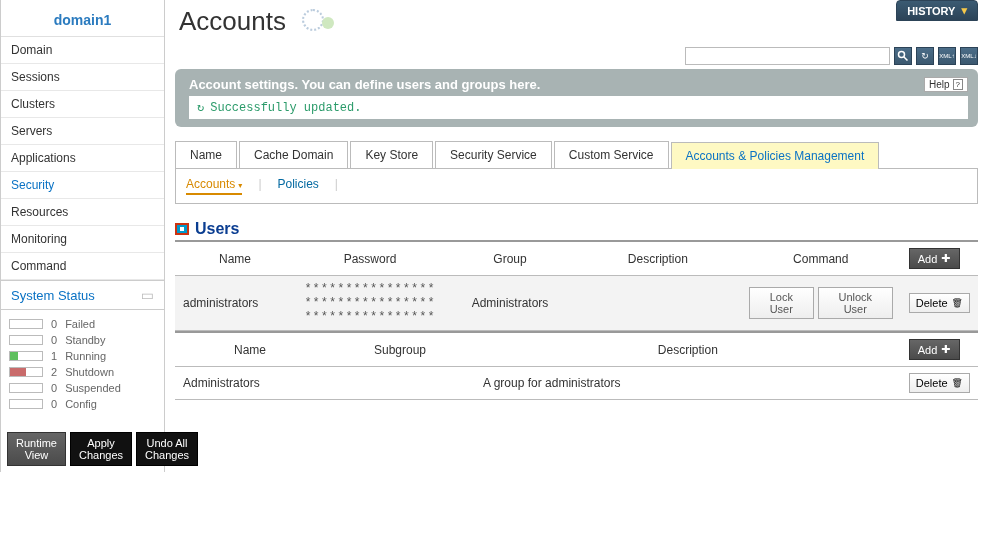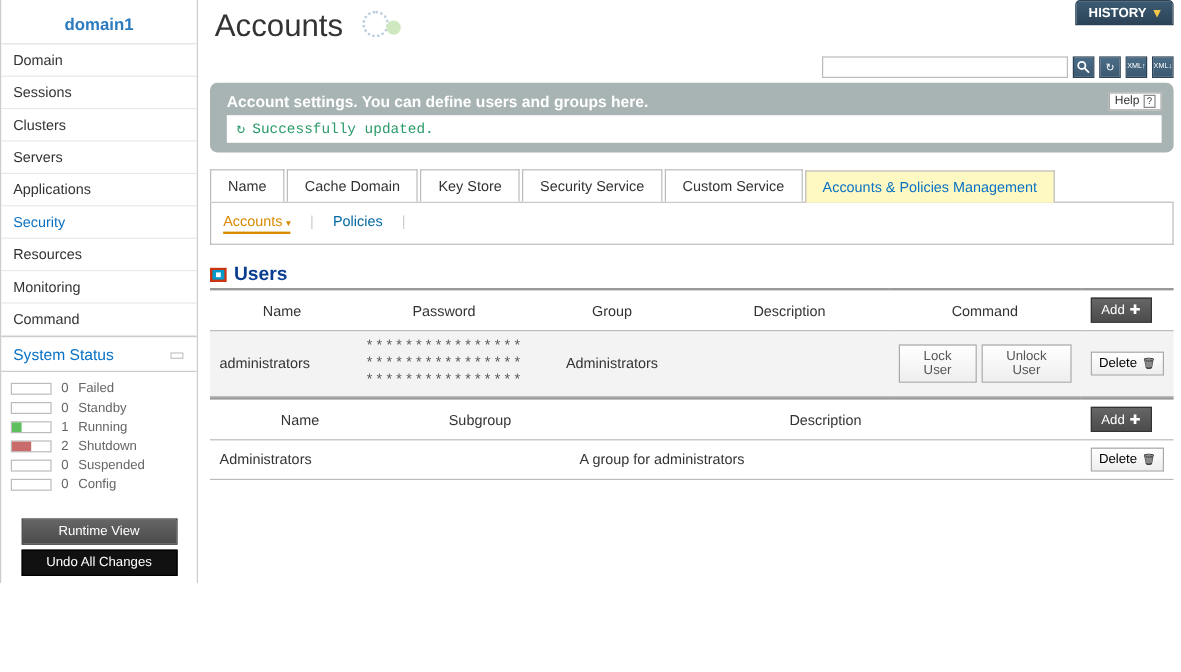--- a/index.html
+++ b/index.html
@@ -8,21 +8,21 @@
 .sidebar { width: 165px; border-right: 1px solid #ccc; border-left: 1px solid #ccc; }
 .sidebar-title { text-align: center; color: #2b7bbf; font-weight: bold; font-size: 14px; padding: 12px 0 8px 0; border-bottom: 1px solid #e0e0e0; }
 .nav-list { list-style: none; }
 .nav-item { padding: 6px 10px; color: #333; border-bottom: 1px solid #e8e8e8; cursor: pointer; }
 .nav-item.active { color: #0a72c4; }
 .status-head { padding: 6px 10px; color: #0a72c4; border-top: 1px solid #ccc; border-bottom: 1px solid #ccc; display: flex; align-items: center; justify-content: space-between; font-size:13px;}
 .status-list { padding: 6px 4px; }
 .status-row { display: flex; align-items: center; padding: 2px 4px; font-size: 11px; color: #666; gap: 8px;}
 .status-bar { width: 34px; height: 10px; border: 1px solid #bbb; position: relative; }
 .bar-fill { position:absolute; left:0; top:0; bottom:0; }
-.btn-group { padding: 6px; display:flex; flex-direction:column; gap:4px; margin-top:8px;}
+.btn-group { padding: 6px; display:flex; gap:4px; margin-top:8px;}
 .btn-dark { background: linear-gradient(#666,#4b4b4b); color: #fff; border: 1px solid #333; padding: 4px 8px; font-size: 11px; cursor: pointer; width: 130px; margin: 0 auto; }
 .btn-black { background: #111; color: #fff; border: 1px solid #000; padding: 4px 8px; font-size: 11px; cursor: pointer; width: 130px; margin: 0 auto; }
 .main { flex: 1; padding: 0 6px 20px 10px; position: relative; }
 .topbar { display:flex; justify-content: space-between; align-items:flex-start; }
 .page-title { font-size: 26px; font-weight: normal; color: #333; padding: 6px 0 4px 4px; }
 .circles { display:inline-block; position:relative; width:60px; height:28px; margin-left:6px;}
 .circles::before { content:""; position:absolute; left:10px; top:2px; width:18px; height:18px; border:2px dotted #bcd; border-radius:50%; }
 .circles::after { content:""; position:absolute; left:30px; top:10px; width:12px; height:12px; background:#cfe8c0; border-radius:50%; }
 .history-btn { background: linear-gradient(#3b5b73,#2c4357); color: #fff; font-weight:bold; font-size: 11px; border:1px solid #2c4357; padding: 3px 10px; display:flex; align-items:center; gap:6px; border-top-left-radius:4px; border-top-right-radius:4px;}
 .history-btn .chev { color:#f6c84a; }
@@ -117,20 +117,21 @@
         <div class="status-row">
           <div class="status-bar">
             <div class="bar-fill" style="background: rgb(255, 255, 255); width: 0%;"></div>
           </div>
           <span>0</span>
           <span>Config</span>
         </div>
       </div>
     <div class="btn-group">
       <button class="btn-dark">Runtime View</button>
+      <button class="btn-black">Apply Changes</button>
       <button class="btn-black">Undo All Changes</button>
     </div>
   </aside>
 
   <main class="main">
     <div class="topbar">
       <div style="display:flex;align-items:center;">
         <h1 class="page-title">Accounts</h1>
         <span class="circles"></span>
       </div>

